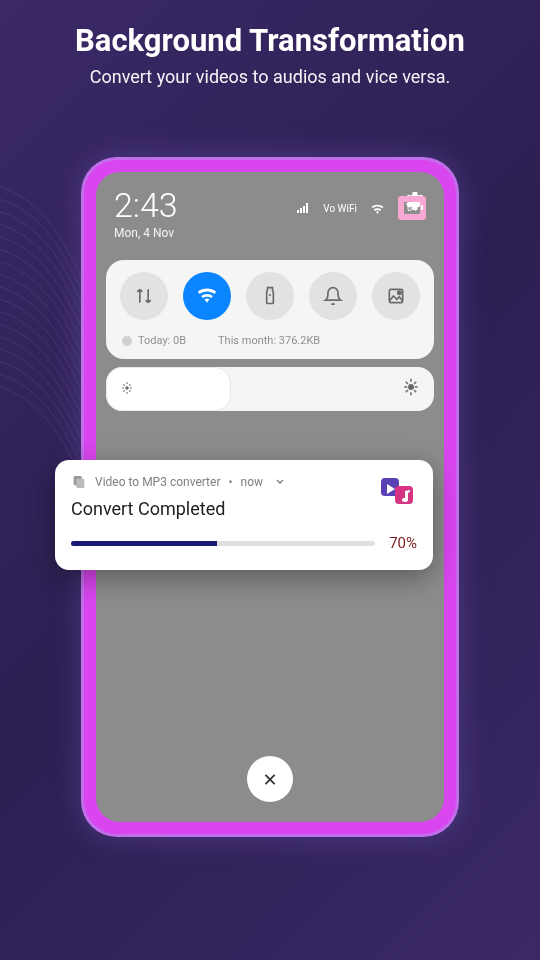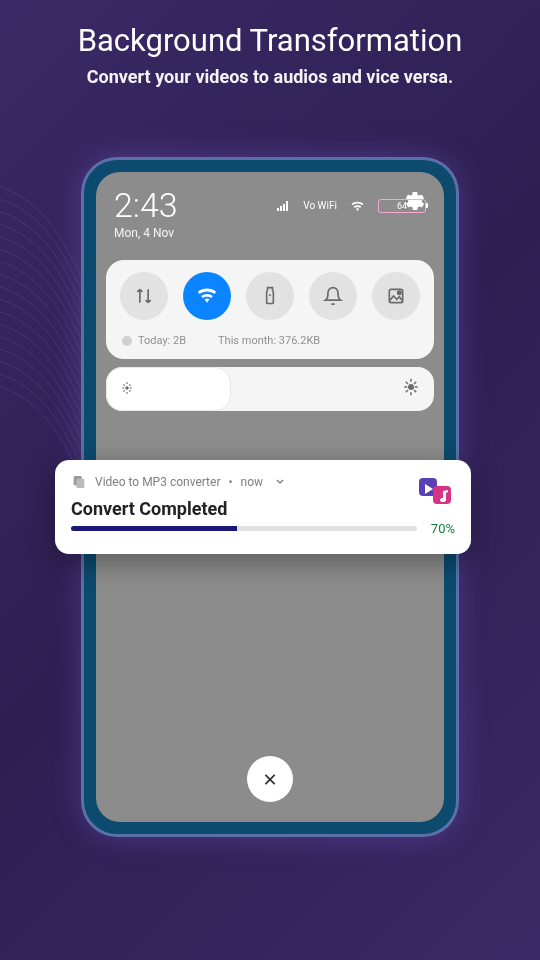--- a/index.html
+++ b/index.html
@@ -1,53 +1,53 @@
 <!DOCTYPE html>
 <html><head>
 <meta charset="utf-8">
 <style>
 *{margin:0;padding:0;box-sizing:border-box;font-family:-apple-system,BlinkMacSystemFont,'Segoe UI',Roboto,sans-serif}
 body{width:540px;height:960px;background:linear-gradient(135deg,#3a2966 0%,#2d1f52 50%,#3a2966 100%);position:relative;overflow:hidden}
 .wave-decoration{position:absolute;left:-80px;top:130px;width:300px;height:500px;opacity:0.3;pointer-events:none}
 .wave-decoration svg{width:100%;height:100%}
 .header{padding:22px 20px 0;text-align:center;color:#fff}
-.header h1{font-size:31px;font-weight:400;margin-bottom:6px}
-.header p{font-size:18px;font-weight:700;line-height:1.35;opacity:0.95}
-.phone-frame{position:absolute;left:81px;top:157px;width:378px;height:680px;background:#0c4a6e;border-radius:36px;border:3px solid rgba(170,150,230,0.5);box-shadow:0 0 30px rgba(140,110,230,0.3);overflow:hidden}
+.header h1{font-size:31px;font-weight:700;margin-bottom:6px}
+.header p{font-size:18px;font-weight:400;line-height:1.35;opacity:0.95}
+.phone-frame{position:absolute;left:81px;top:157px;width:378px;height:680px;background:#d946ef;border-radius:36px;border:3px solid rgba(170,150,230,0.5);box-shadow:0 0 30px rgba(140,110,230,0.3);overflow:hidden}
 .phone-inner{position:absolute;inset:12px;background:#8c8c8c;border-radius:24px;overflow:hidden}
 .status-row{display:flex;justify-content:space-between;align-items:flex-start;padding:16px 18px 4px;color:#fff}
 .clock{font-size:34px;font-weight:300;line-height:1}
 .date{font-size:12px;margin-top:4px;opacity:0.9}
 .status-icons{display:flex;align-items:center;gap:14px;margin-top:8px}
 .gear-icon{width:22px;height:22px;position:absolute;right:18px;top:18px;color:#fff}
 .signal-group{font-size:10px;color:#fff;display:flex;align-items:center;gap:3px}
-.battery{display:inline-flex;align-items:center;border:1px solid #f9a8d4;border-radius:3px;padding:1px 18px;font-size:9px;position:relative}
+.battery{display:inline-flex;align-items:center;border:6px solid #f9a8d4;border-radius:3px;padding:1px 3px;font-size:9px;position:relative}
 .battery::after{content:'';position:absolute;right:-3px;top:3px;width:2px;height:5px;background:#fff;border-radius:0 1px 1px 0}
 .qs-panel{margin:16px 10px 8px;background:#f5f5f5;border-radius:18px;padding:12px 10px}
 .qs-row{display:flex;justify-content:space-around;gap:8px;margin-bottom:14px}
 .qs-btn{width:48px;height:48px;border-radius:50%;background:#e2e2e2;display:flex;align-items:center;justify-content:center;color:#6a6a6a}
 .qs-btn.active{background:#0a84ff;color:#fff}
 .qs-btn svg{width:20px;height:20px}
 .data-usage{font-size:11px;color:#909090;padding:0 6px;display:flex;align-items:center;gap:6px}
 .data-usage .dot{width:10px;height:10px;border-radius:50%;background:#d0d0d0;display:inline-block}
 .brightness{margin:6px 10px;background:#f5f5f5;border-radius:16px;height:44px;position:relative;display:flex;align-items:center;padding:0 14px}
 .brightness-fill{position:absolute;left:0;top:0;bottom:0;width:38%;background:#fff;border-radius:16px;border:1px solid #e8e8e8}
 .bright-icon{position:relative;z-index:1;color:#6a6a6a}
 .bright-icon.right{margin-left:auto}
 .close-circle{position:absolute;bottom:20px;left:50%;transform:translateX(-50%);width:46px;height:46px;background:#fff;border-radius:50%;display:flex;align-items:center;justify-content:center;color:#333;font-size:18px}
-.notif-card{position:absolute;left:55px;top:460px;width:416px;background:#fff;border-radius:14px;padding:14px 16px 18px;box-shadow:0 8px 28px rgba(0,0,0,0.35)}
+.notif-card{position:absolute;left:55px;top:460px;width:378px;background:#fff;border-radius:14px;padding:14px 16px 18px;box-shadow:0 8px 28px rgba(0,0,0,0.35)}
 .notif-header{display:flex;align-items:center;gap:8px;font-size:12px;color:#808080;margin-bottom:8px}
 .notif-app-icon{width:16px;height:16px;display:flex;align-items:center;justify-content:center}
 .notif-logo{position:absolute;right:18px;top:14px;width:34px;height:34px}
-.notif-title{font-size:18px;font-weight:700;color:#222;margin-bottom:2px}
+.notif-title{font-size:18px;font-weight:400;color:#222;margin-bottom:15px}
 .notif-sub{font-size:11px;color:#555;margin-bottom:10px}
 .progress-row{display:flex;align-items:center;gap:14px}
 .progress-bar{flex:1;height:5px;background:#e0e0e0;border-radius:3px;overflow:hidden}
 .progress-fill{height:100%;background:#1a1876;width:48%}
-.progress-pct{font-size:13px;color:#15803d}
+.progress-pct{font-size:15px;color:#7f1d1d}
 </style>
 </head>
 <body>
 
 <div class="wave-decoration">
 <svg viewBox="0 0 200 400">
       <g stroke="#8b7bc9" stroke-width="0.8" fill="none" opacity="0.6">
         <path d="M-20,50 Q60,20 100,100 T180,200"></path>
         <path d="M-20,60 Q60,30 100,110 T180,210"></path>
         <path d="M-20,70 Q60,40 100,120 T180,220"></path>
@@ -127,21 +127,21 @@
         <div class="qs-btn">
             <svg viewBox="0 0 24 24" fill="none" stroke="currentColor" stroke-width="2">
               <rect x="4" y="4" width="16" height="16" rx="2"></rect>
               <circle cx="16" cy="8" r="2" fill="currentColor"></circle>
               <path d="M4 18l5-6 4 4 3-3 4 5"></path>
             </svg>
           </div>
       </div>
       <div class="data-usage">
         <span class="dot"></span>
-        <span>Today: 2B</span>
+        <span>Today: 0B</span>
         <span style="margin-left:26px">This month: 376.2KB</span>
       </div>
     </div>
 
     <div class="brightness">
       <div class="brightness-fill"></div>
       <span class="bright-icon"><svg width="14" height="14" viewBox="0 0 24 24" fill="currentColor">
             <circle cx="12" cy="12" r="3"></circle>
             <g stroke="currentColor" stroke-width="2">
               <line x1="12" y1="2" x2="12" y2="5"></line>

